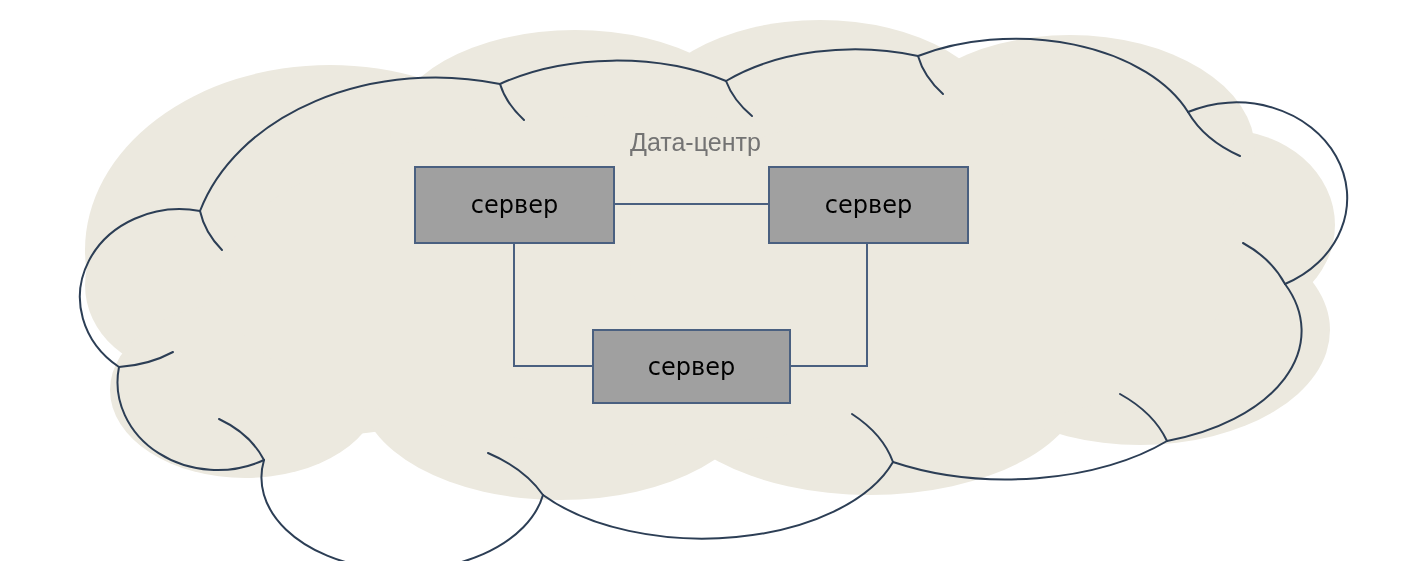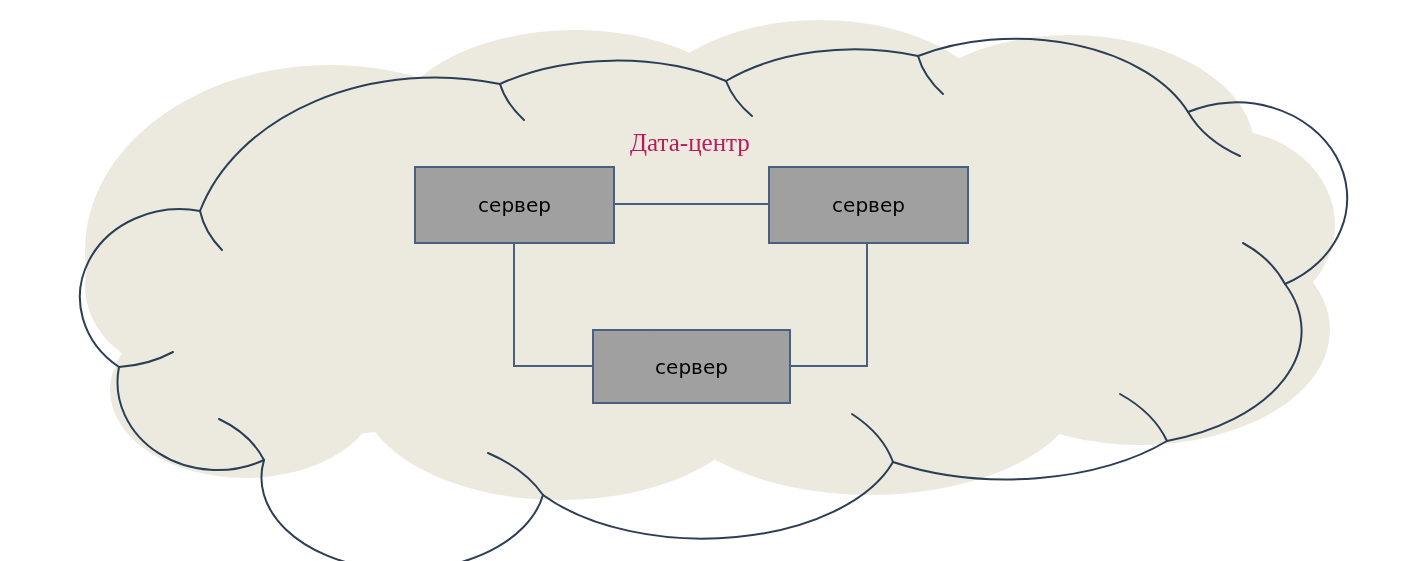--- a/index.html
+++ b/index.html
@@ -28,30 +28,30 @@
     position: absolute;
     box-sizing: border-box;
     background: #a0a0a0;
     border: 2px solid #4a6080;
     display: flex;
     align-items: center;
     justify-content: center;
   }
   .node-label {
     font-family: "DejaVu Sans", sans-serif;
-    font-size: 20px;
+    font-size: 24px;
     color: #000000;
     line-height: 1;
     white-space: nowrap;
   }
   #title-label {
     position: absolute;
-    font-family: Liberation Serif, serif;
+    font-family: Liberation Sans, sans-serif;
     font-size: 25px;
-    color: #be185d;
+    color: #737373;
     white-space: nowrap;
     line-height: 1;
   }
   #server-left  { left: 414px; top: 166px; width: 201px; height: 78px; }
   #server-right { left: 768px; top: 166px; width: 201px; height: 78px; }
   #server-bottom{ left: 592px; top: 329px; width: 199px; height: 75px; }
   #title-label  { left: 630px; top: 130px; }
 </style>
 </head>
 <body>

